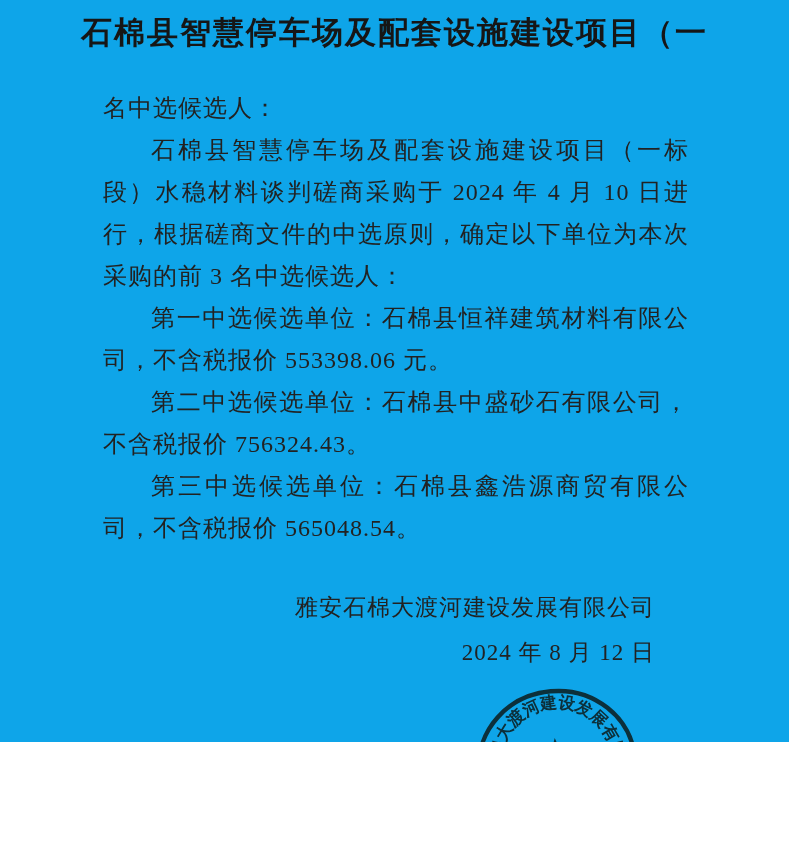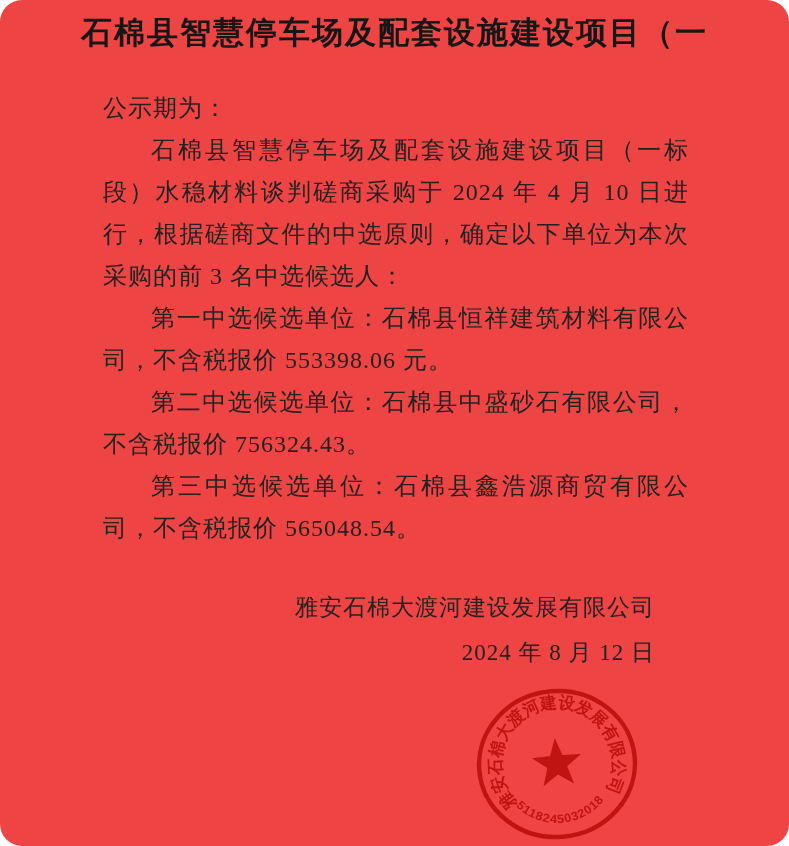--- a/index.html
+++ b/index.html
@@ -3,26 +3,25 @@
 <meta charset="utf-8">
 <style>
   html, body {
     margin: 0;
     padding: 0;
     background: #ffffff;
   }
   .page {
     position: relative;
     width: 789px;
-    height: 846px;
-    background: #ef4444;
+    height: 742px;
+    background: #0ea5e9;
     overflow: hidden;
     font-family: "Liberation Serif", "DejaVu Serif", serif;
     color: #222222;
-    border-radius: 22px;
   }
   .doc-title {
     padding-top: 10px;
     text-align: center;
     font-weight: 700;
     font-size: 31px;
     line-height: 45px;
     letter-spacing: 2px;
     color: #161616;
   }
@@ -61,21 +60,21 @@
 </head>
 <body>
 
 <div class="page">
 
   <div class="doc-title">
     <div>石棉县智慧停车场及配套设施建设项目（一</div>
   </div>
 
   <div class="doc-body">
-    <p>公示期为：</p>
+    <p>名中选候选人：</p>
     <p class="indent">石棉县智慧停车场及配套设施建设项目（一标段）水稳材料谈判磋商采购于 2024 年 4 月 10 日进行，根据磋商文件的中选原则，确定以下单位为本次采购的前 3 名中选候选人：</p>
     <p class="indent">第一中选候选单位：石棉县恒祥建筑材料有限公司，不含税报价 553398.06 元。</p>
     <p class="indent">第二中选候选单位：石棉县中盛砂石有限公司，不含税报价 756324.43。</p>
     <p class="indent">第三中选候选单位：石棉县鑫浩源商贸有限公司，不含税报价 565048.54。</p>
   </div>
 
   <div class="signoff">
     <div>雅安石棉大渡河建设发展有限公司</div>
     <div>2024 年 8 月 12 日</div>
   </div>

